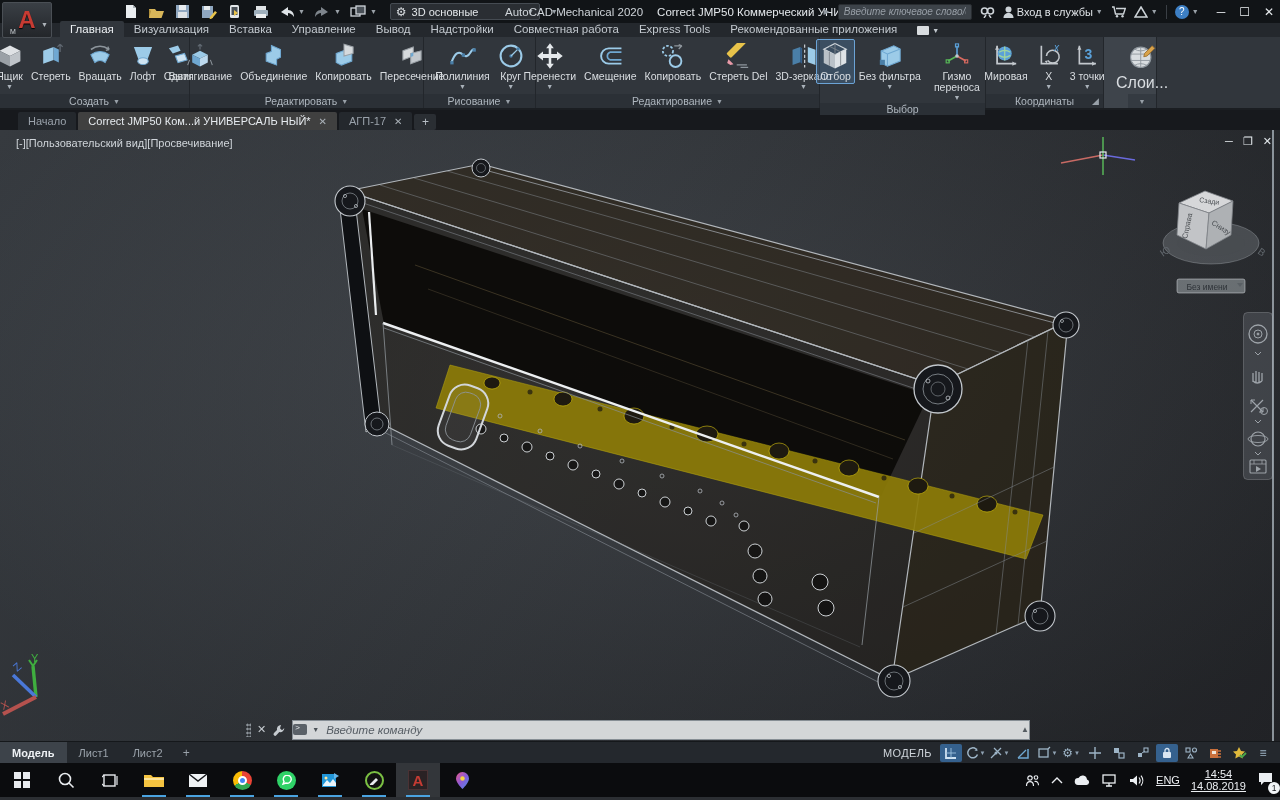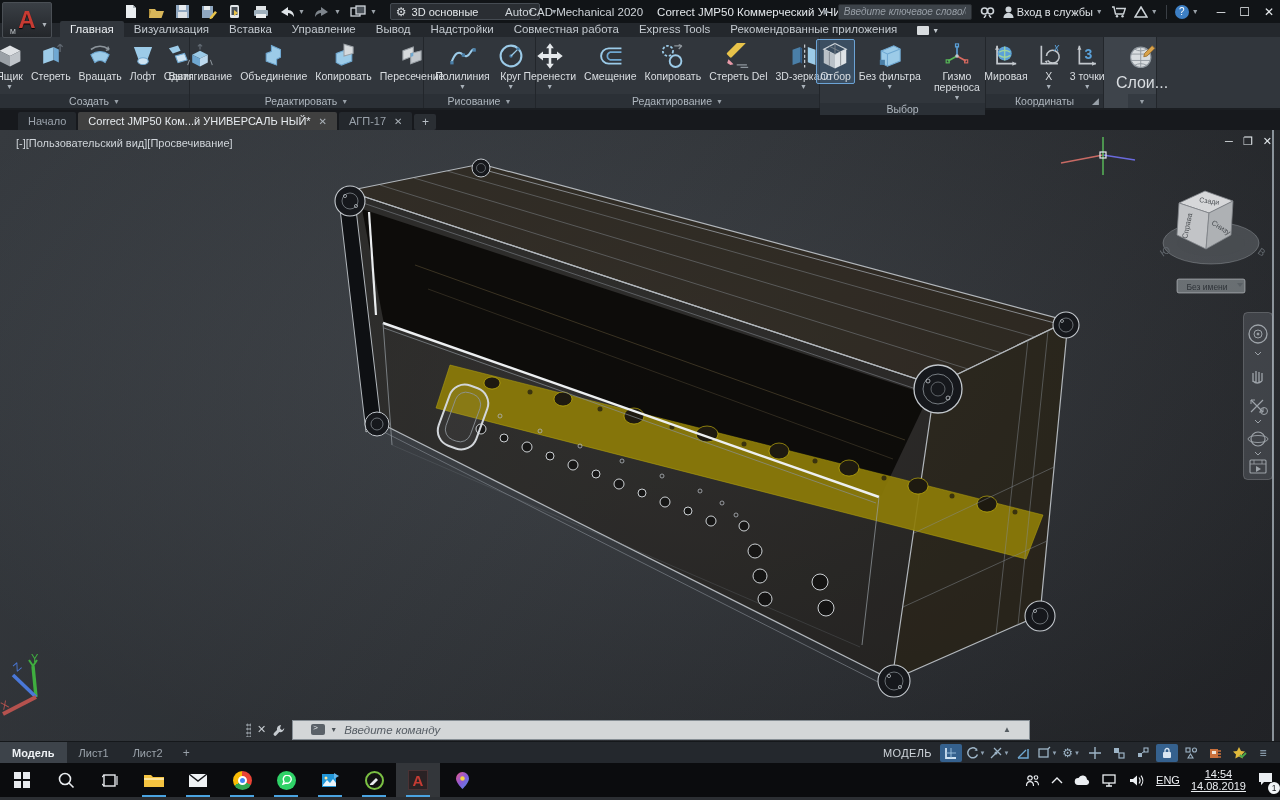--- a/index.html
+++ b/index.html
@@ -69,21 +69,21 @@
   .vingette{position:absolute;inset:0;background:radial-gradient(ellipse at 52% 42%,rgba(255,255,255,0.05),rgba(0,0,0,0.16) 85%);pointer-events:none;}
   .vplabel{position:absolute;left:16px;top:7px;font-size:11px;color:#cfd4d9;}
   .vpwin{position:absolute;right:8px;top:5px;display:flex;gap:10px;color:#e4e9ed;font-size:11px;}
   .rightedge{position:absolute;right:6px;top:0;bottom:0;width:2px;background:#aeb8c0;opacity:.75;}
   .model,.ovl{position:absolute;left:0;top:0;}
 
   
   .cmdrow{position:absolute;left:246px;top:589px;width:784px;height:21px;display:flex;align-items:center;gap:6px;}
   .grip{width:5px;height:14px;background-image:radial-gradient(#8d949b 1px,transparent 1.2px);background-size:3px 4px;}
   .cmdx{color:#c6cbd0;font-size:11px;}
-  .cmdbar{flex:1;height:20px;background:#d3d6d8;border:1px solid #868e95;display:flex;align-items:center;gap:5px;padding:0 18px;}
+  .cmdbar{flex:1;height:20px;background:#d3d6d8;border:1px solid #868e95;display:flex;align-items:center;gap:5px;padding:0 0;}
   .cmdico{width:14px;height:11px;background:#5a6168;border-radius:2px;position:relative;}
   .cmdico:after{content:">";position:absolute;left:2px;top:-1px;color:#e8ebee;font-size:8px;}
   .cmdbar .cc{font-size:7px;color:#4a5157;}
   .cmdinput{flex:1;border:none;background:transparent;font-size:11.5px;font-style:italic;color:#3f464d;outline:none;}
   .cmdinput::placeholder{color:#565d64;font-style:italic;}
   .cmdup{font-size:8px;color:#555c62;}
 
   
   .layoutbar{height:22px;background:#24282d;border-top:1px solid #15181b;display:flex;align-items:center;font-size:11px;}
   .ltab{padding:0 12px;height:100%;display:flex;align-items:center;color:#9aa2aa;}

